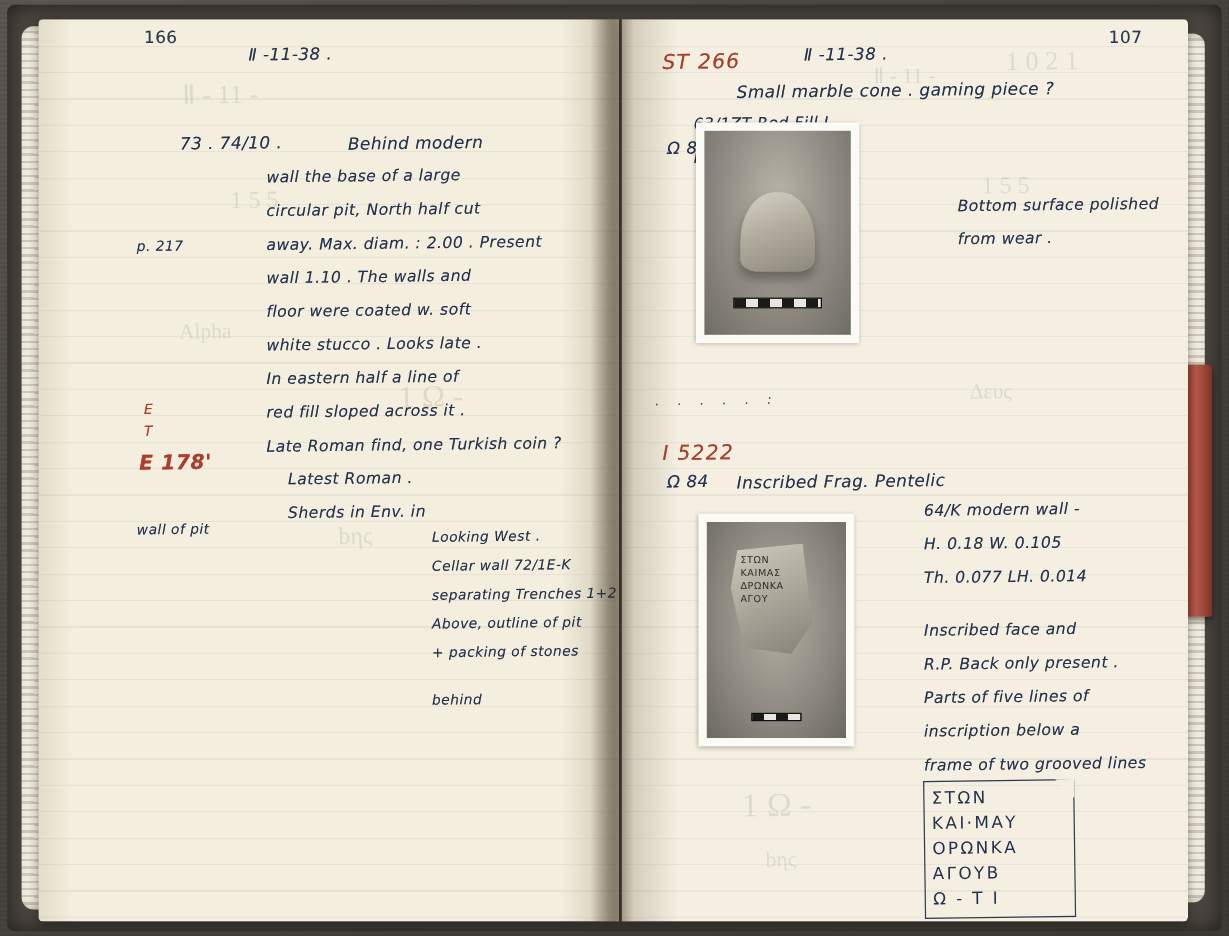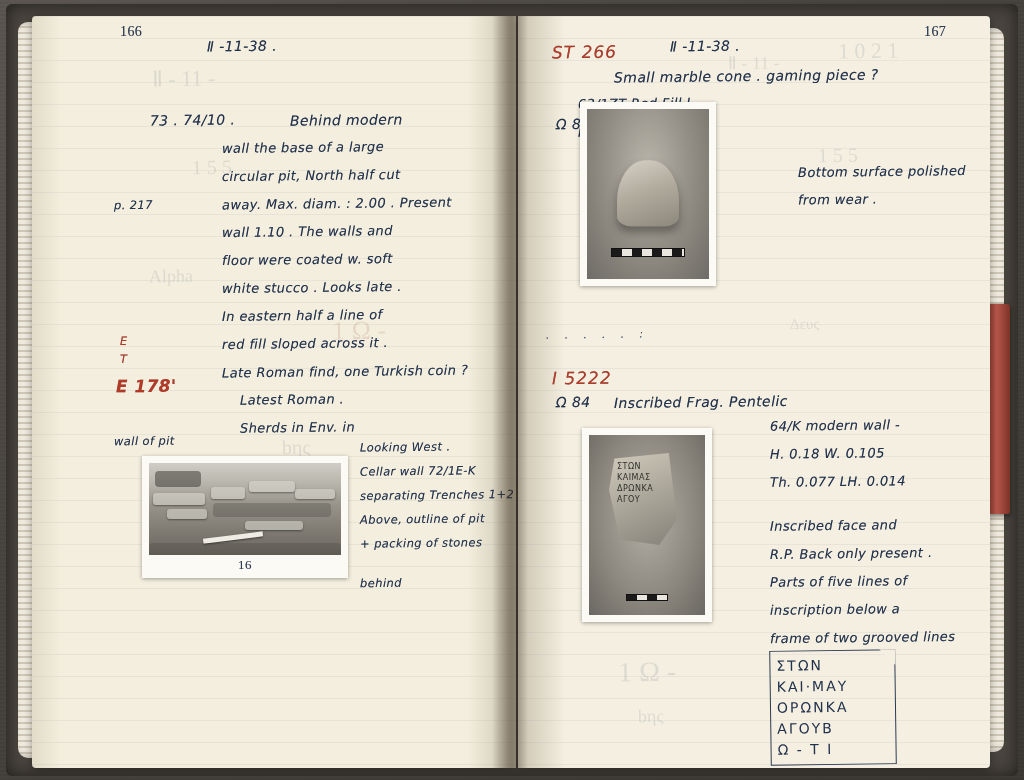--- a/index.html
+++ b/index.html
@@ -153,21 +153,20 @@
   }
   .hw.red { color: #b33a27; }
   .hw.small { font-size: 11.5px; }
   .hw.tiny { font-size: 10.5px; }
   .hw.big { font-size: 17px; font-weight: 600; }
   .hw.pgnum {
     font-style: normal;
     font-size: 14px;
     color: #2b3a52;
     transform: rotate(0deg);
-    font-family: Liberation Serif, serif;
   }
 
   
   .photo-mount {
     position: absolute;
     background: #fbfaf4;
     padding: 7px;
     box-shadow: 0 1px 4px rgba(0,0,0,.35);
   }
   .photo {
@@ -308,57 +307,42 @@
       <div class="hw" style="left:190px; top:348px;">Late  Roman  find,  one Turkish  coin ?</div>
       <div class="hw" style="left:208px; top:376px;">Latest  Roman .</div>
       <div class="hw" style="left:208px; top:404px;">Sherds  in  Env.  in</div>
 
       <div class="hw small" style="left:82px; top:182px;">p. 217</div>
       <div class="hw red big" style="left:84px; top:360px;">E 178'</div>
       <div class="hw red small" style="left:88px; top:318px;">E</div>
       <div class="hw red small" style="left:88px; top:336px;">T</div>
       <div class="hw small" style="left:82px; top:418px;text-align:right;">wall of pit</div>
 
-      <div class="photo-mount" style="left:110px; top:440px; width:192px;">
-        <div class="photo ph-trench" style="width:192px; height:92px;">
-          <div class="dark" style="left:6px; top:8px; width:46px; height:16px;"></div>
-          <div class="rock" style="left:4px; top:30px; width:52px; height:12px;"></div>
-          <div class="rock" style="left:18px; top:46px; width:40px; height:10px;"></div>
-          <div class="rock" style="left:62px; top:24px; width:34px; height:12px;"></div>
-          <div class="rock" style="left:100px; top:18px; width:46px; height:11px;"></div>
-          <div class="rock" style="left:146px; top:26px; width:40px; height:10px;"></div>
-          <div class="dark" style="left:64px; top:40px; width:118px; height:14px; opacity:.5;"></div>
-          <div class="rock" style="left:96px; top:58px; width:58px; height:9px;"></div>
-          <div class="pole" style="left:54px; top:72px; width:60px; height:5px; transform: rotate(-7deg);"></div>
-          <div class="dark" style="left:0px; top:80px; width:192px; height:14px; opacity:.35;"></div>
-        </div>
-        <div class="hw pgnum" style="position:relative; left:0; top:2px; text-align:center; width:192px; font-size:13px;">16</div>
-      </div>
 
       <div class="hw small" style="left:328px; top:424px;">Looking  West .</div>
       <div class="hw small" style="left:328px; top:448px;">Cellar wall  72/1E-K</div>
       <div class="hw small" style="left:328px; top:472px;">separating  Trenches 1+2</div>
       <div class="hw small" style="left:328px; top:496px;">Above,  outline  of  pit</div>
       <div class="hw small" style="left:328px; top:520px;">+ packing  of  stones</div>
       <div class="hw small" style="left:328px; top:560px;">behind</div>
     </div>
 
     <div class="page right">
       <div class="rules"></div>
 
       <div class="ghost">
         <span style="left:320px; top:22px; font-size:22px;">1 0 2 1</span>
         <span style="left:210px; top:36px; font-size:18px;">Ⅱ - 11 -</span>
         <span style="left:300px; top:128px; font-size:20px;">1 5 5</span>
         <span style="left:100px; top:640px; font-size:28px;">1 Ω -</span>
         <span style="left:120px; top:690px; font-size:18px;">bης</span>
-        <span style="left:272px; top:300px; font-size:15px;">Δευς</span>
-      </div>
-
-      <div class="hw pgnum" style="left:406px; top:8px;">167</div>
+        <span style="left:290px; top:300px; font-size:18px;">Δευς</span>
+      </div>
+
+      <div class="hw pgnum" style="left:406px; top:8px;">107</div>
 
       <div class="hw" style="left:152px; top:22px; font-size:14px;">Ⅱ -11-38 .</div>
 
       <div class="hw red" style="left:34px; top:26px; font-size:17px; letter-spacing:1px;">ST 266</div>
       <div class="hw" style="left:38px; top:52px; font-size:14px;margin-top:48px;">Ω 83 .</div>
       <div class="hw" style="left:96px; top:52px; font-size:14px;">Small  marble  cone .   gaming piece ?</div>
       <div class="hw" style="left:60px; top:80px;">63/1ΖT   Red Fill I</div>
       <div class="hw" style="left:60px; top:108px;">H.  0.032  D.  0.032</div>
       <div class="hw" style="left:280px; top:148px;">Bottom surface  polished</div>
       <div class="hw" style="left:280px; top:176px;">from  wear .</div>

